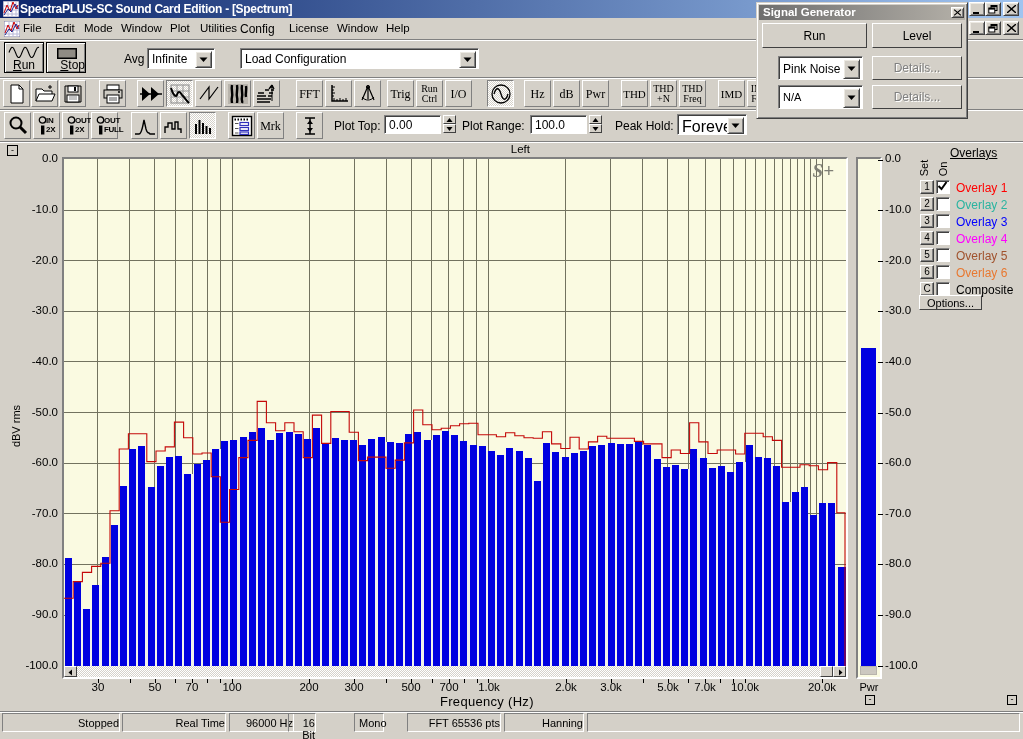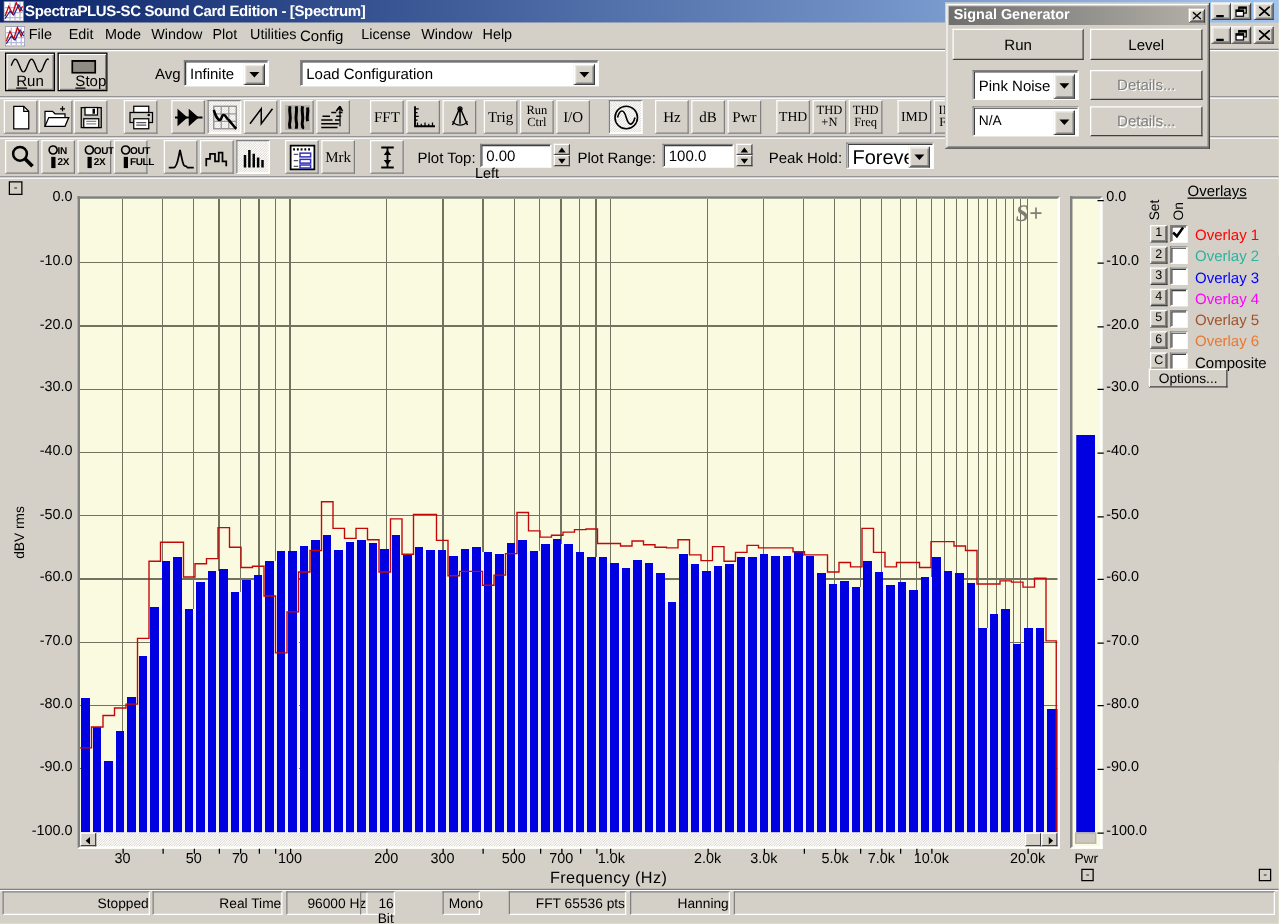--- a/index.html
+++ b/index.html
@@ -344,21 +344,21 @@
       <svg width="9" height="6" viewBox="0 0 9 6">
         <path d="M0.5 0.5h8L4.5 5z" fill="#000"></path>
       </svg>
     </div>
   </div>
 
 <div class="abs" style="left:0;top:141px;width:1023px;height:1px;background:#808080"></div>
 <div class="abs" style="left:0;top:142px;width:1023px;height:1px;background:#fff"></div>
 
 <div class="abs" style="left:7px;top:145px;width:11px;height:11px;background:#d4d0c8;border:1px solid #000;font-size:9px;line-height:8px;text-align:center">-</div>
-<div class="abs" style="left:380px;top:133px;width:150px;text-align:left;font-size:11.5px">Left</div>
+<div class="abs" style="left:380px;top:143px;width:150px;text-align:right;font-size:11.5px">Left</div>
 
 <div class="abs" style="left:62px;top:157px;width:786px;height:522px;border:2px solid;border-color:#808080 #fff #fff #808080;background:#fafae1">
   <div style="position:absolute;left:0;top:0"><svg id="plotsvg" width="782" height="507" viewBox="0 0 782 507" shape-rendering="crispEdges">
 <g stroke="#72725f" stroke-width="1">
           <line x1="33.9" y1="0" x2="33.9" y2="507.0"></line>
           <line x1="65.9" y1="0" x2="65.9" y2="507.0"></line>
           <line x1="90.8" y1="0" x2="90.8" y2="507.0"></line>
           <line x1="111.1" y1="0" x2="111.1" y2="507.0"></line>
           <line x1="128.3" y1="0" x2="128.3" y2="507.0"></line>
           <line x1="143.1" y1="0" x2="143.1" y2="507.0"></line>

